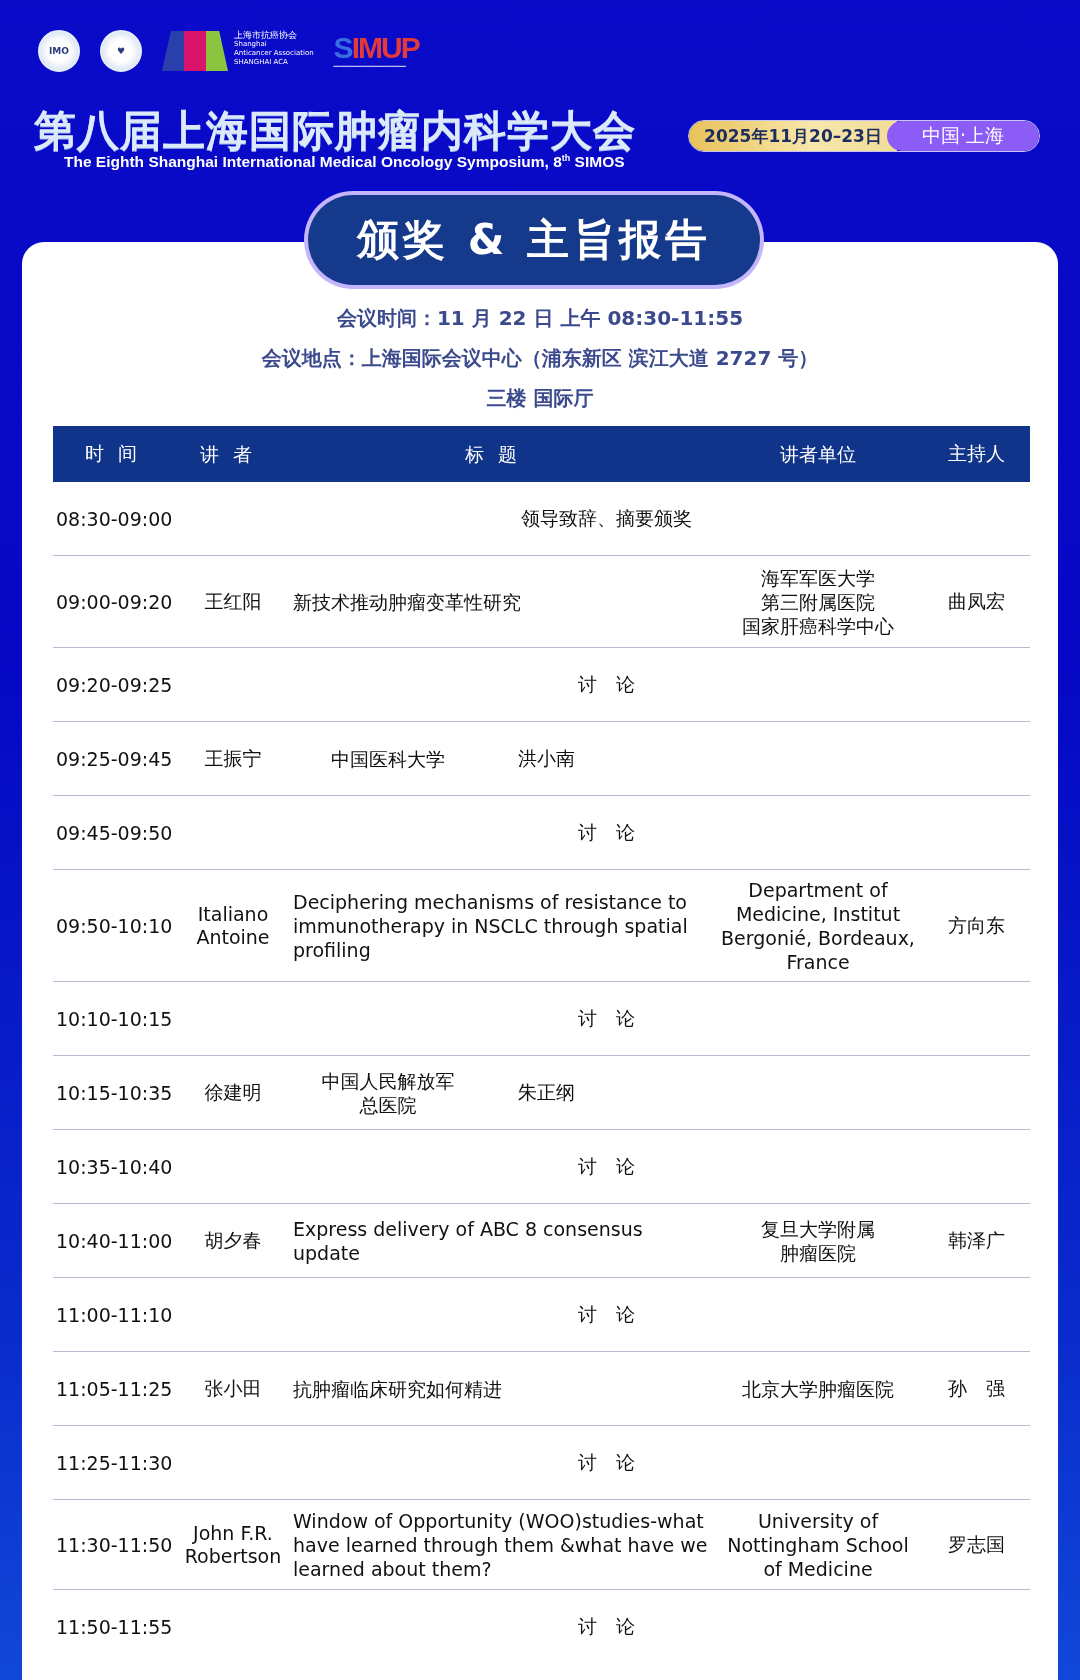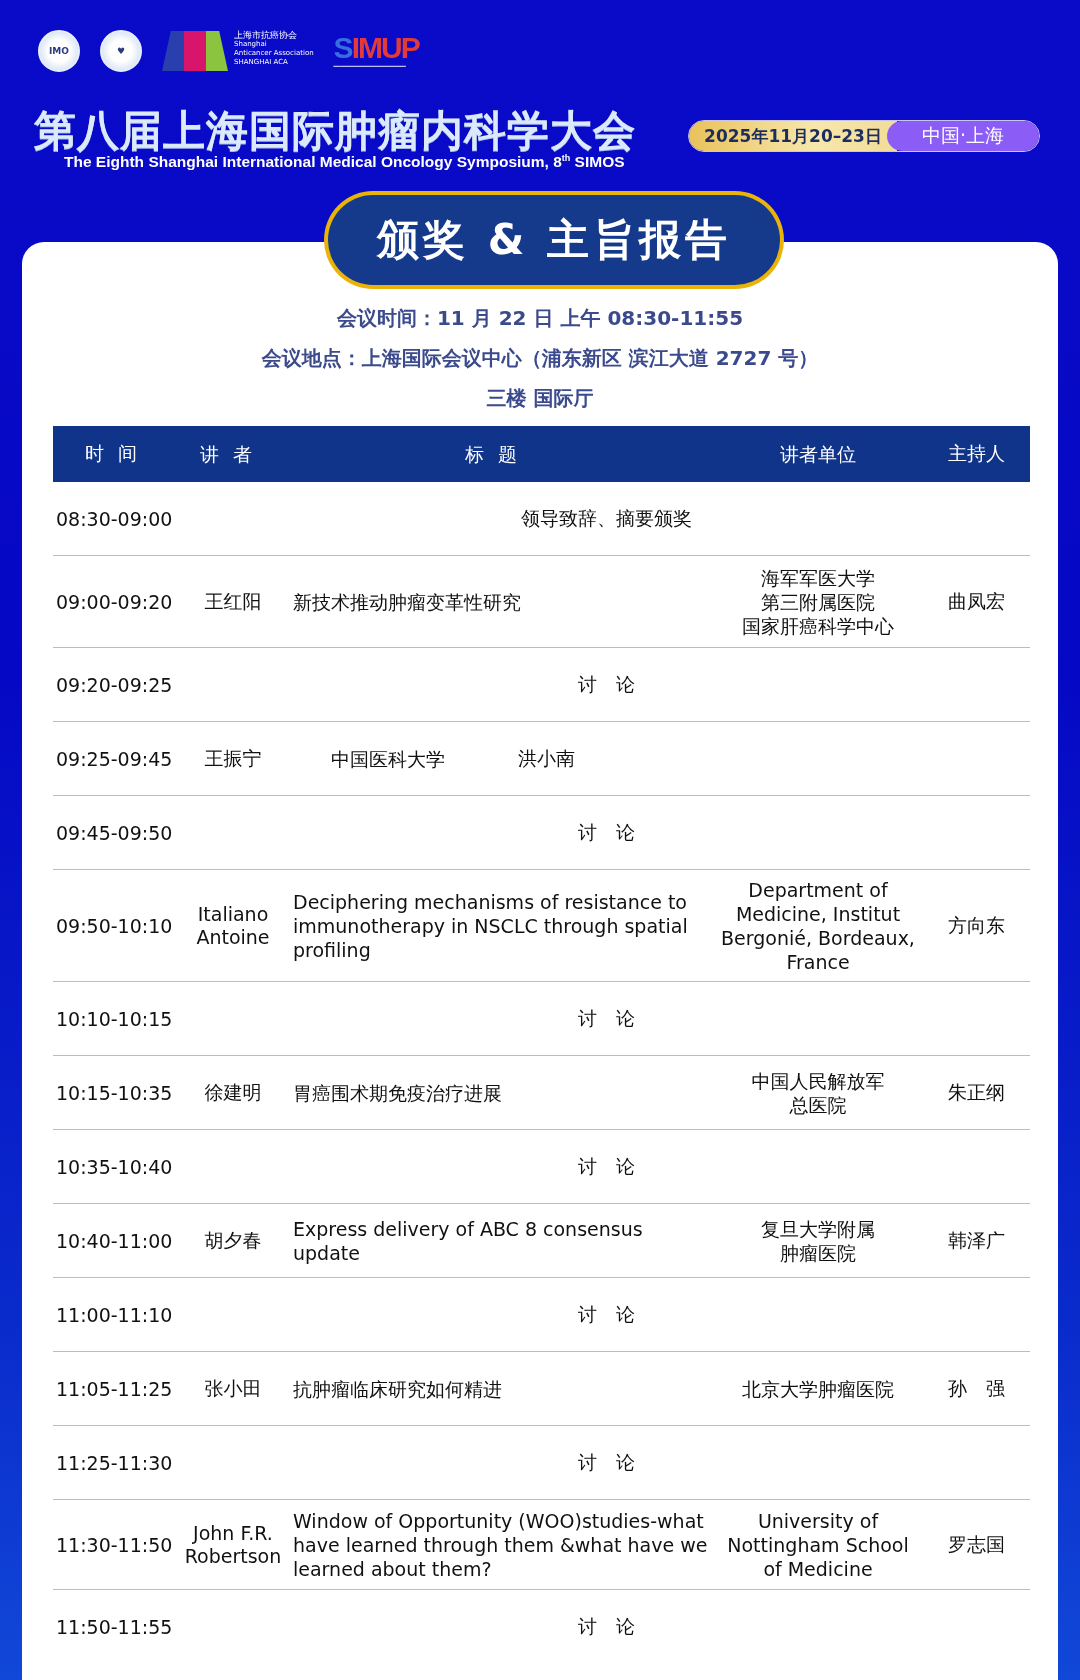--- a/index.html
+++ b/index.html
@@ -59,22 +59,22 @@
     margin-left: -10px;
     color: #ffffff; font-size: 19px;
     display: flex; align-items: center; justify-content: center;
   }
 
   .card {
     position: absolute; top: 242px; left: 22px; width: 1036px; height: 1460px;
     background: #ffffff; border-radius: 22px;
   }
   .session-tab {
-    position: absolute; top: 191px; left: 324px; width: 460px; height: 98px;
-    border-radius: 49px; background: #eab308; padding: 4px; text-align: center;
+    position: absolute; top: 191px; left: 304px; width: 460px; height: 98px;
+    border-radius: 49px; background: #c4b5fd; padding: 4px; text-align: center;
   }
   .session-tab .inner {
     width: 100%; height: 100%; border-radius: 45px;
     background: #163a8b;
     display: flex; align-items: center; justify-content: center;
     color: #ffffff; font-size: 42px; font-weight: bold; letter-spacing: 4px;
   }
 
   .meta { position: absolute; left: 0; width: 1080px; text-align: center; color: #3b4a8c; font-weight: bold; font-size: 20px; }
   .meta.t1 { top: 305px; }
@@ -204,21 +204,20 @@
   </div>
 
   <div class="row h74">
     <div class="c-time">10:10-10:15</div>
     <div class="c-span">讨　论</div>
   </div>
 
   <div class="row h74">
     <div class="c-time">10:15-10:35</div>
     <div class="c-spk">徐建明</div>
-    <div class="c-title">胃癌围术期免疫治疗进展</div>
     <div class="c-aff">
       <div>中国人民解放军</div>
       <div>总医院</div>
     </div>
     <div class="c-host">朱正纲</div>
   </div>
 
   <div class="row h74">
     <div class="c-time">10:35-10:40</div>
     <div class="c-span">讨　论</div>

